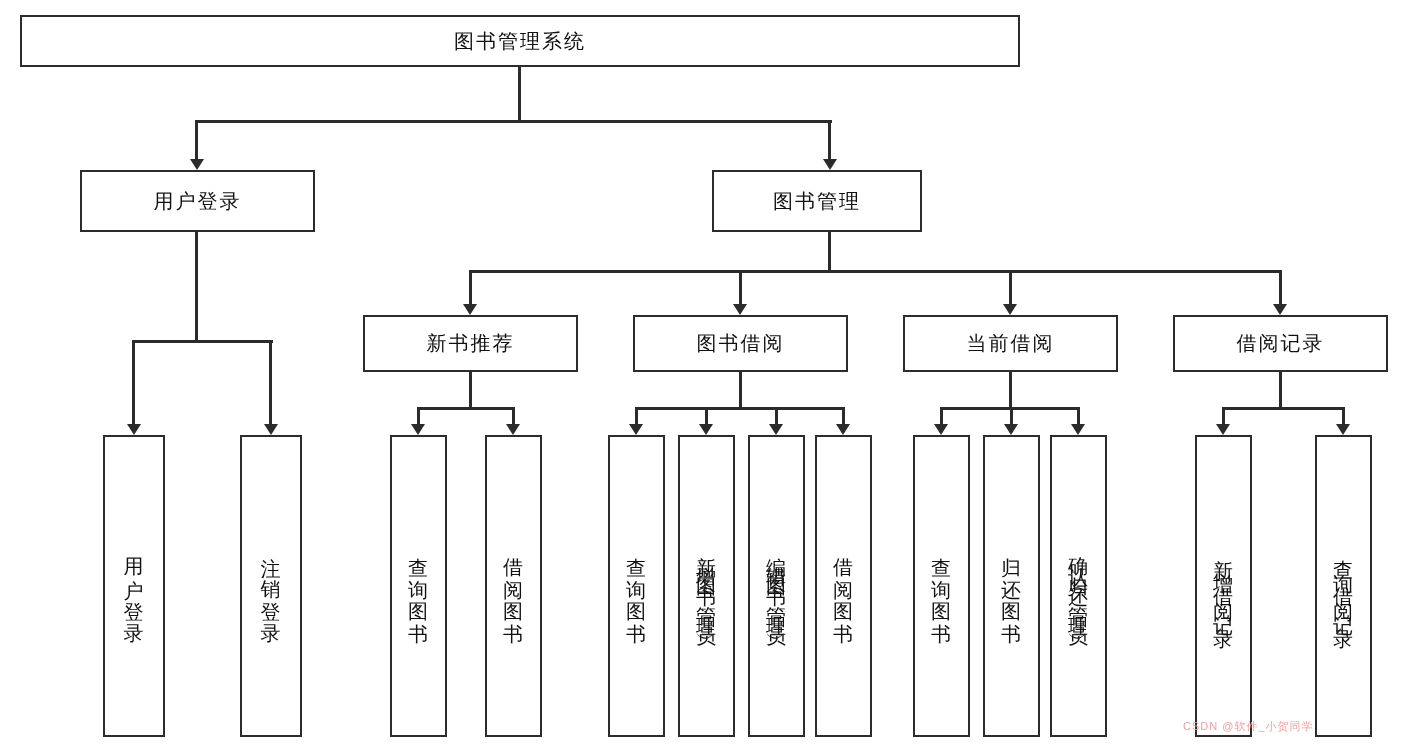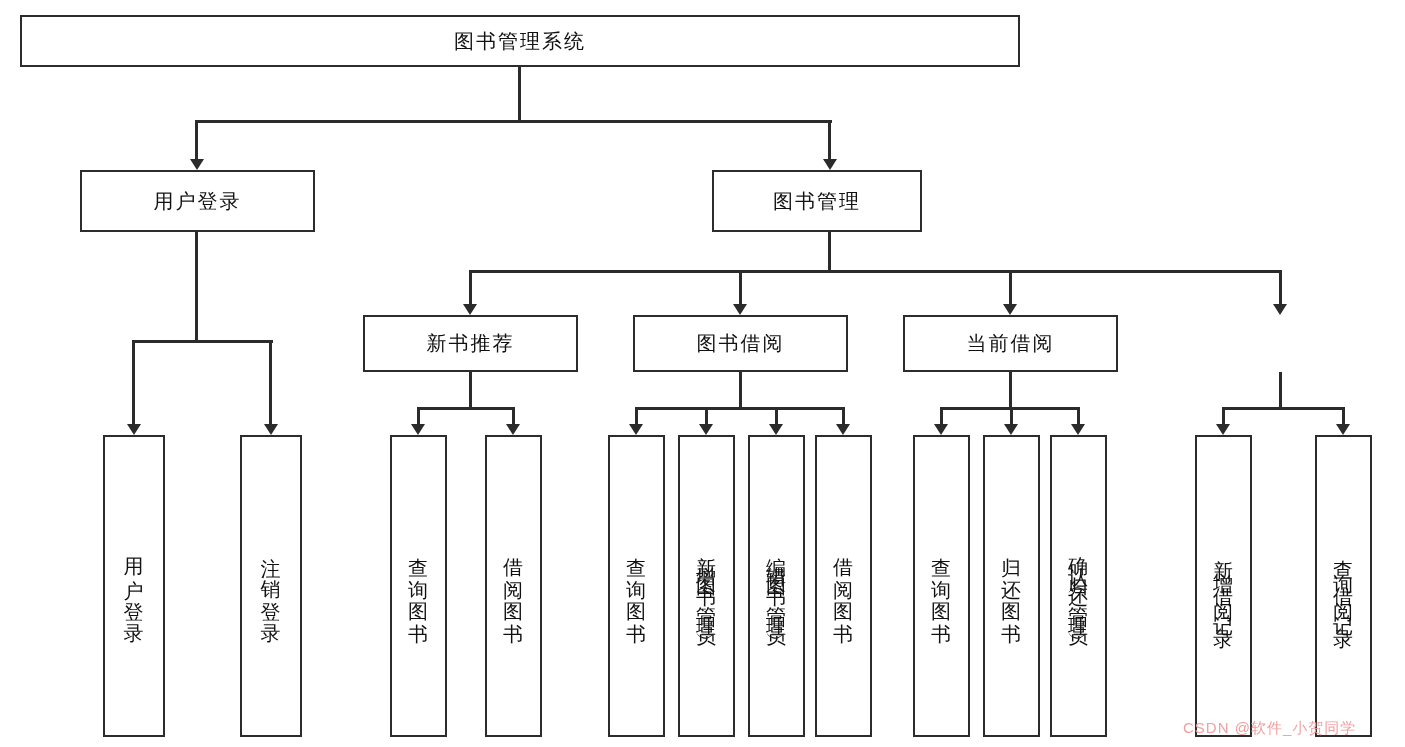--- a/index.html
+++ b/index.html
@@ -55,21 +55,21 @@
   .arrow {
     position: absolute; width: 0; height: 0; z-index: 1;
     border-left: 7px solid transparent;
     border-right: 7px solid transparent;
     border-top: 11px solid #2b2b2b;
   }
   .wm {
     position: absolute;
     left: 1183px;
     top: 719px;
-    font-size: 15px;
+    font-size: 11px;
     letter-spacing: 1px;
     color: #f0a0a0;
     z-index: 3;
     white-space: nowrap;
   }
 </style>
 </head>
 <body>
 
 <div class="canvas">
@@ -79,20 +79,21 @@
   <div class="hbox" style="left:80px; top:170px; width:235px; height:62px;">用户登录</div>
 
   <div class="hbox" style="left:712px; top:170px; width:210px; height:62px;">图书管理</div>
 
   <div class="hbox" style="left:363px; top:315px; width:215px; height:57px;">新书推荐</div>
 
   <div class="hbox" style="left:633px; top:315px; width:215px; height:57px;">图书借阅</div>
 
   <div class="hbox" style="left:903px; top:315px; width:215px; height:57px;font-family:Liberation Mono, monospace;">当前借阅</div>
 
+  <div class="hbox" style="left:1173px; top:315px; width:215px; height:57px;">借阅记录</div>
 
   <div class="leaf s4" style="left:103px; width:62px;">
     <span>用户登录</span>
   </div>
   <div class="leaf s4" style="left:240px; width:62px;">
     <span>注销登录</span>
   </div>
   <div class="leaf s4" style="left:390px; width:57px;">
     <span>查询图书</span>
   </div>

